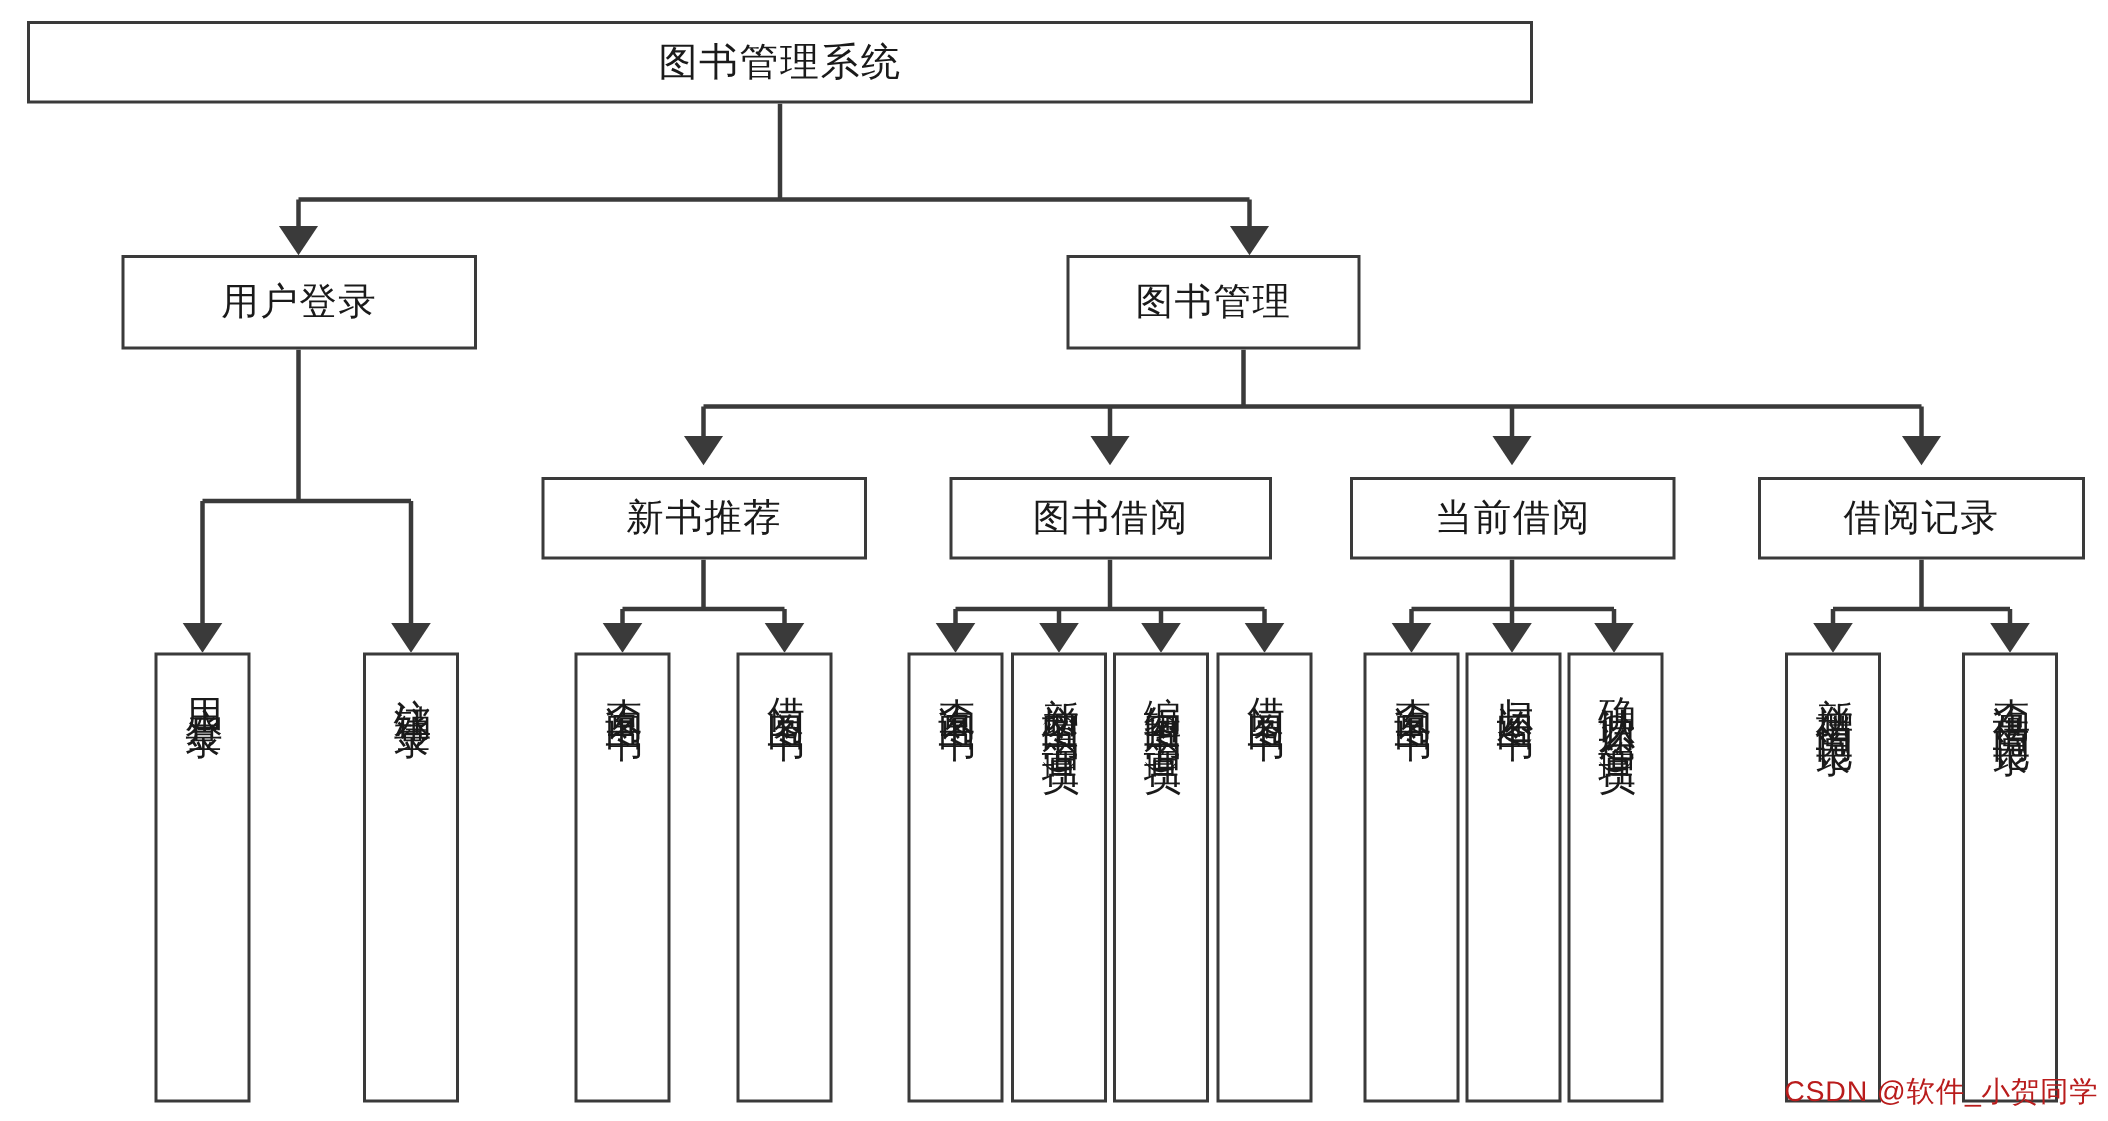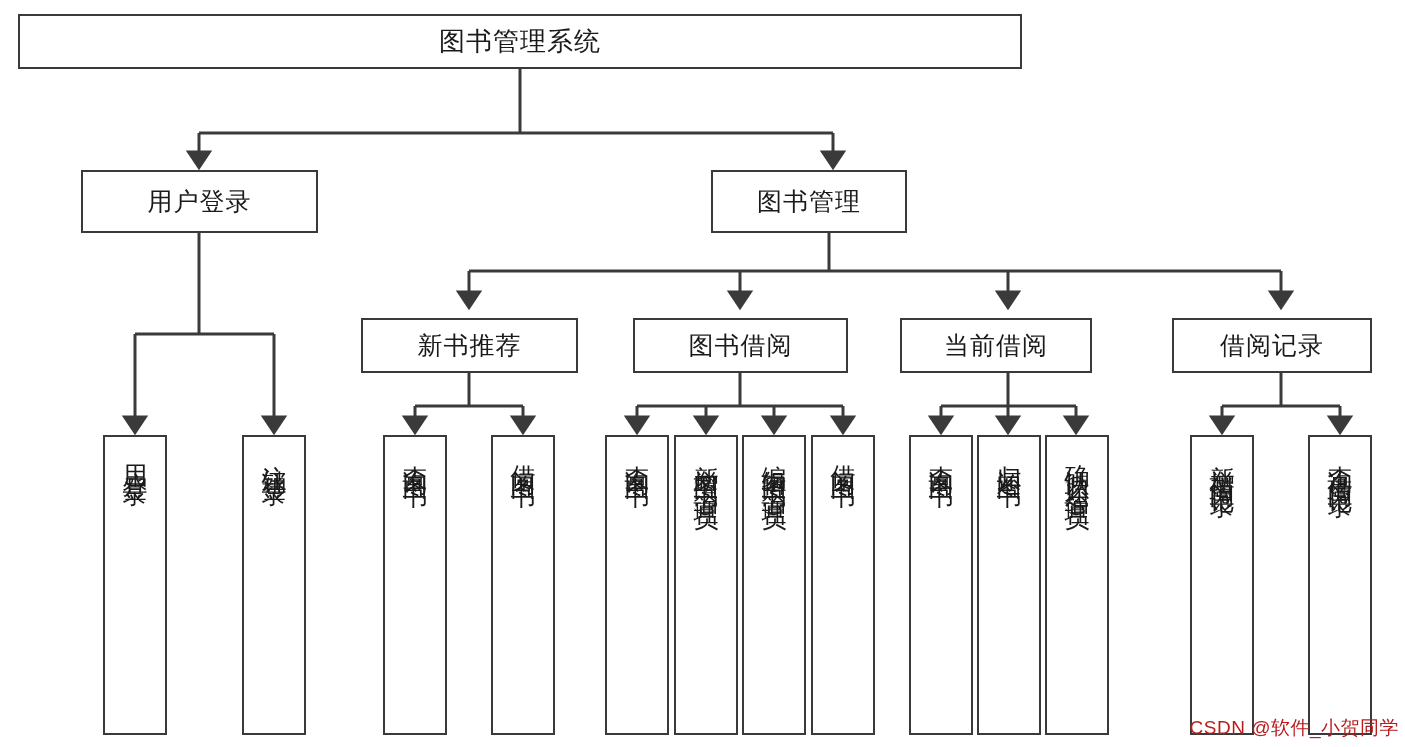--- a/index.html
+++ b/index.html
@@ -136,24 +136,24 @@
   <div class="node horiz" style="left:711px; top:170px; width:196px; height:63px;">
     <span class="label">图书管理</span>
   </div>
 
   <div class="node horiz" style="left:633px; top:318px; width:215px; height:55px;">
     <span class="label">图书借阅</span>
   </div>
   <div class="node horiz" style="left:361px; top:318px; width:217px; height:55px;">
     <span class="label">新书推荐</span>
   </div>
-  <div class="node horiz" style="left:900px; top:318px; width:192px; height:55px;">
+  <div class="node horiz" style="left:900px; top:318px; width:217px; height:55px;">
     <span class="label">当前借阅</span>
   </div>
-  <div class="node horiz" style="left:1172px; top:318px; width:200px; height:55px;">
+  <div class="node horiz" style="left:1172px; top:318px; width:218px; height:55px;">
     <span class="label">借阅记录</span>
   </div>
 
   <div class="node vert" style="left:103px; top:435px; width:64px; height:300px;">
     <span class="label">用户登录</span>
   </div>
   <div class="node vert" style="left:242px; top:435px; width:64px; height:300px;">
     <span class="label">注销登录</span>
   </div>
 

